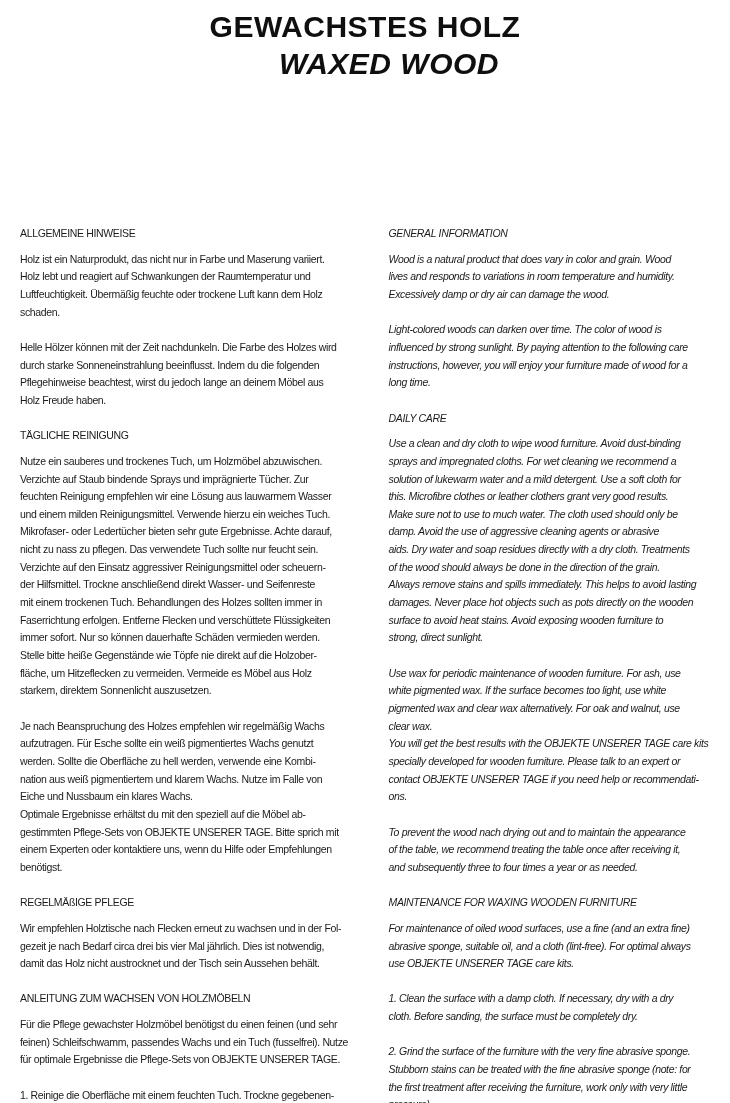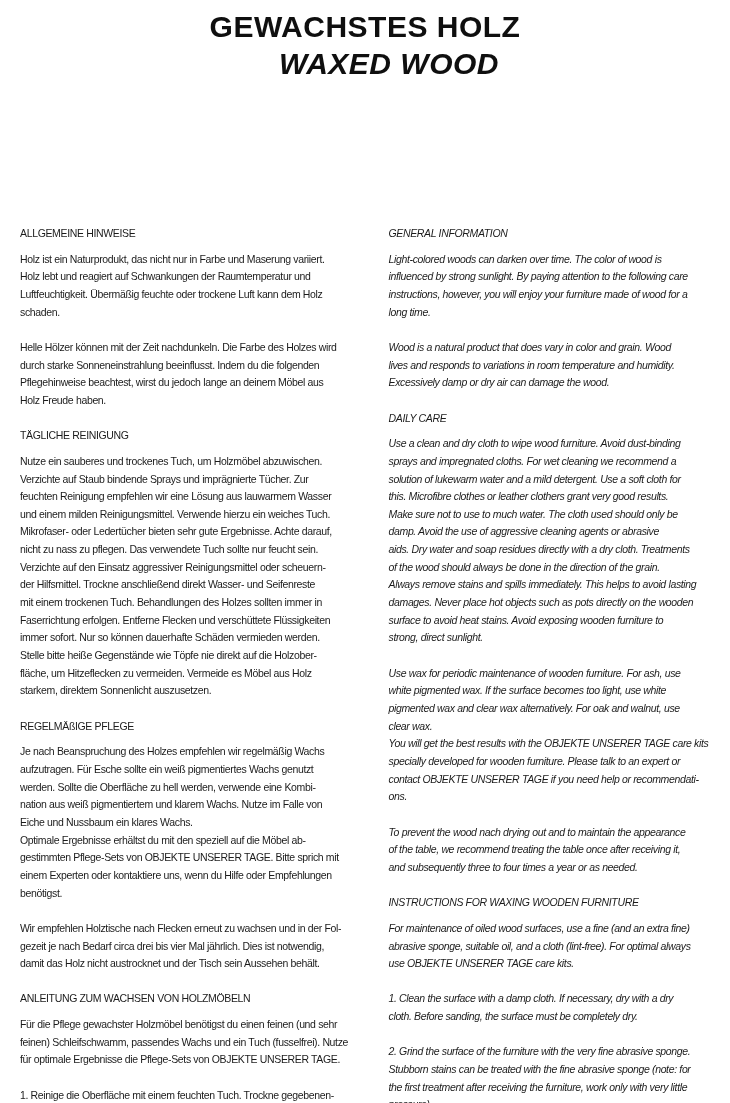--- a/index.html
+++ b/index.html
@@ -86,50 +86,50 @@
 Mikrofaser- oder Ledertücher bieten sehr gute Ergebnisse. Achte darauf,
 nicht zu nass zu pflegen. Das verwendete Tuch sollte nur feucht sein.
 Verzichte auf den Einsatz aggressiver Reinigungsmittel oder scheuern-
 der Hilfsmittel. Trockne anschließend direkt Wasser- und Seifenreste
 mit einem trockenen Tuch. Behandlungen des Holzes sollten immer in
 Faserrichtung erfolgen. Entferne Flecken und verschüttete Flüssigkeiten
 immer sofort. Nur so können dauerhafte Schäden vermieden werden.
 Stelle bitte heiße Gegenstände wie Töpfe nie direkt auf die Holzober-
 fläche, um Hitzeflecken zu vermeiden. Vermeide es Möbel aus Holz
 starkem, direktem Sonnenlicht auszusetzen.</div>
-        <div class="block heading">REGELMÄßIGE PFLEGE</div>
         <div class="block para">Je nach Beanspruchung des Holzes empfehlen wir regelmäßig Wachs
 aufzutragen. Für Esche sollte ein weiß pigmentiertes Wachs genutzt
 werden. Sollte die Oberfläche zu hell werden, verwende eine Kombi-
 nation aus weiß pigmentiertem und klarem Wachs. Nutze im Falle von
 Eiche und Nussbaum ein klares Wachs.
 Optimale Ergebnisse erhältst du mit den speziell auf die Möbel ab-
 gestimmten Pflege-Sets von OBJEKTE UNSERER TAGE. Bitte sprich mit
 einem Experten oder kontaktiere uns, wenn du Hilfe oder Empfehlungen
 benötigst.</div>
+        <div class="block heading">REGELMÄßIGE PFLEGE</div>
         <div class="block para">Wir empfehlen Holztische nach Flecken erneut zu wachsen und in der Fol-
 gezeit je nach Bedarf circa drei bis vier Mal jährlich. Dies ist notwendig,
 damit das Holz nicht austrocknet und der Tisch sein Aussehen behält.</div>
         <div class="block heading">ANLEITUNG ZUM WACHSEN VON HOLZMÖBELN</div>
         <div class="block para">Für die Pflege gewachster Holzmöbel benötigst du einen feinen (und sehr
 feinen) Schleifschwamm, passendes Wachs und ein Tuch (fusselfrei). Nutze
 für optimale Ergebnisse die Pflege-Sets von OBJEKTE UNSERER TAGE.</div>
         <div class="block para">1. Reinige die Oberfläche mit einem feuchten Tuch. Trockne gegebenen-
 falls mit einem trockenen Tuch nach. Vor dem Schleifen muss die Fläche
 komplett trocken sein.</div>
       </section>
     <section class="col english">
         <div class="block heading">GENERAL INFORMATION</div>
+        <div class="block para">Wood is a natural product that does vary in color and grain. Wood
+lives and responds to variations in room temperature and humidity.
+Excessively damp or dry air can damage the wood.</div>
         <div class="block para">Light-colored woods can darken over time. The color of wood is
 influenced by strong sunlight. By paying attention to the following care
 instructions, however, you will enjoy your furniture made of wood for a
 long time.</div>
-        <div class="block para">Wood is a natural product that does vary in color and grain. Wood
-lives and responds to variations in room temperature and humidity.
-Excessively damp or dry air can damage the wood.</div>
         <div class="block heading">DAILY CARE</div>
         <div class="block para">Use a clean and dry cloth to wipe wood furniture. Avoid dust-binding
 sprays and impregnated cloths. For wet cleaning we recommend a
 solution of lukewarm water and a mild detergent. Use a soft cloth for
 this. Microfibre clothes or leather clothers grant very good results.
 Make sure not to use to much water. The cloth used should only be
 damp. Avoid the use of aggressive cleaning agents or abrasive
 aids. Dry water and soap residues directly with a dry cloth. Treatments
 of the wood should always be done in the direction of the grain.
 Always remove stains and spills immediately. This helps to avoid lasting
@@ -140,21 +140,21 @@
 white pigmented wax. If the surface becomes too light, use white
 pigmented wax and clear wax alternatively. For oak and walnut, use
 clear wax.
 You will get the best results with the OBJEKTE UNSERER TAGE care kits
 specially developed for wooden furniture. Please talk to an expert or
 contact OBJEKTE UNSERER TAGE if you need help or recommendati-
 ons.</div>
         <div class="block para">To prevent the wood nach drying out and to maintain the appearance
 of the table, we recommend treating the table once after receiving it,
 and subsequently three to four times a year or as needed.</div>
-        <div class="block heading">INSTRUCTIONS FOR WAXING WOODEN FURNITURE</div>
+        <div class="block heading">MAINTENANCE FOR WAXING WOODEN FURNITURE</div>
         <div class="block para">For maintenance of oiled wood surfaces, use a fine (and an extra fine)
 abrasive sponge, suitable oil, and a cloth (lint-free). For optimal always
 use OBJEKTE UNSERER TAGE care kits.</div>
         <div class="block para">1. Clean the surface with a damp cloth. If necessary, dry with a dry
 cloth. Before sanding, the surface must be completely dry.</div>
         <div class="block para">2. Grind the surface of the furniture with the very fine abrasive sponge.
 Stubborn stains can be treated with the fine abrasive sponge (note: for
 the first treatment after receiving the furniture, work only with very little
 pressure).</div>
       </section>

